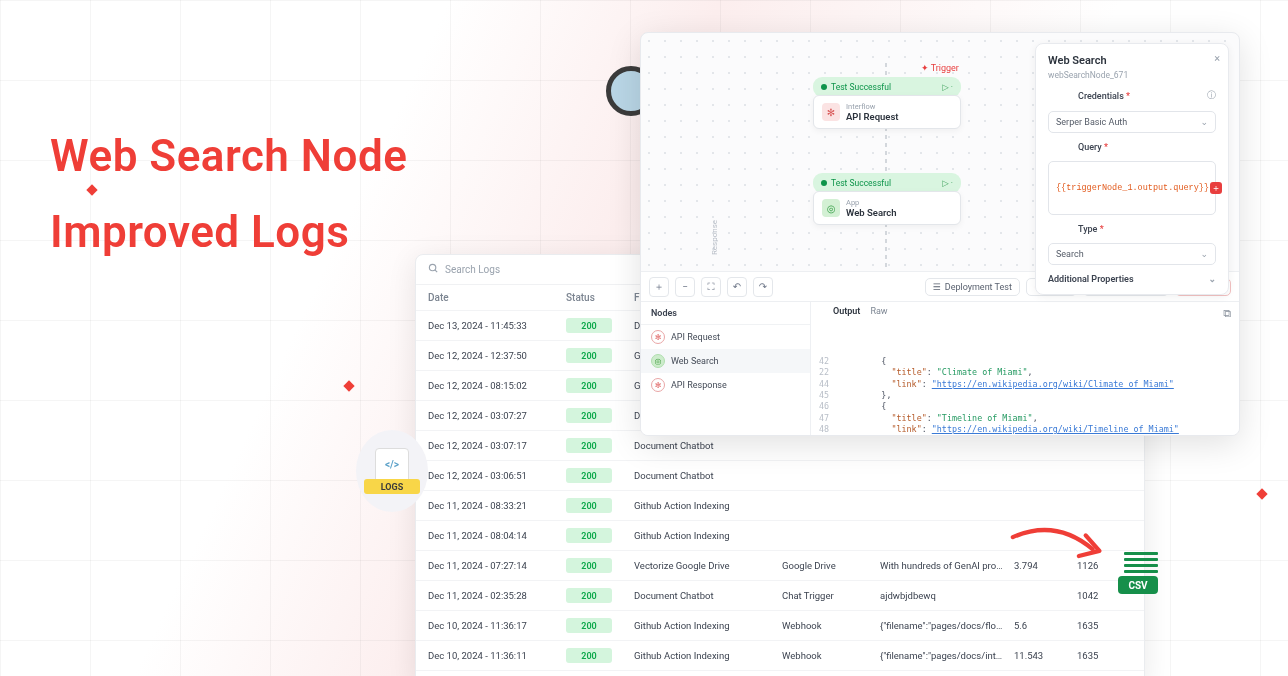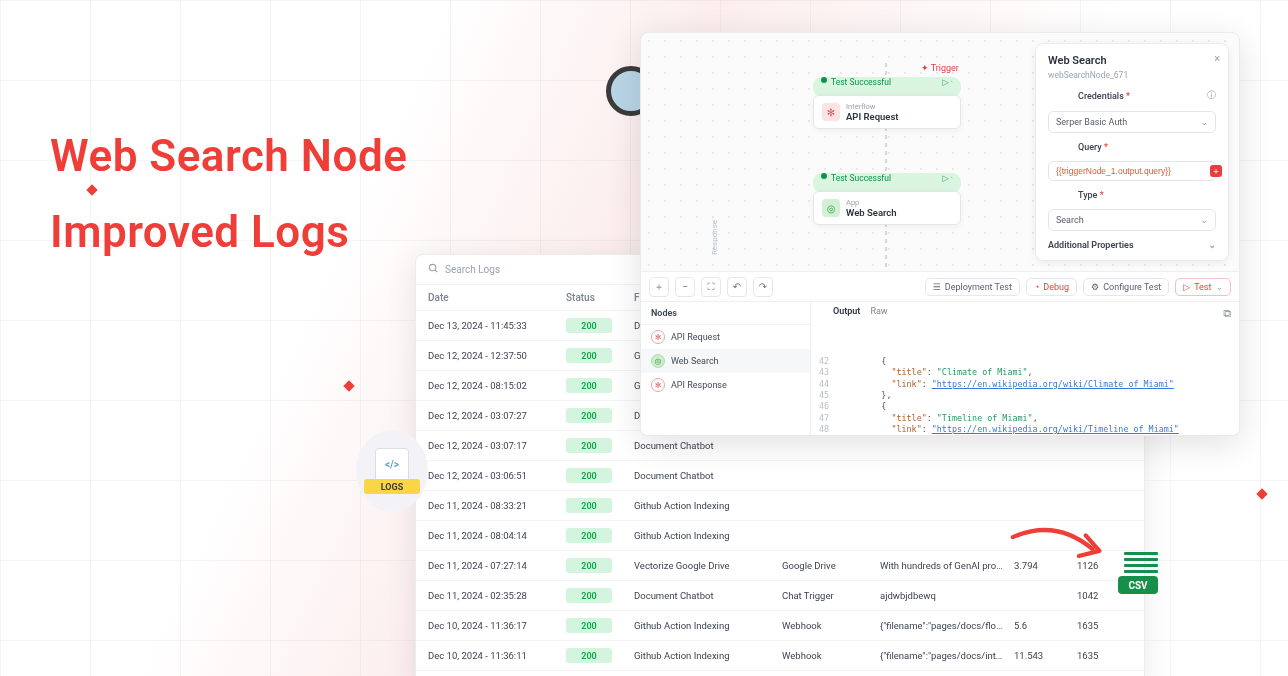--- a/index.html
+++ b/index.html
@@ -51,38 +51,38 @@
   position:absolute; left:640px; top:32px; width:600px; height:404px;
   background:#fbfbfc; border:1px solid #e8eaee; border-radius:8px;
   box-shadow: 0 8px 34px rgba(0,0,0,0.12);
   display:flex; flex-direction:column; overflow:hidden;
 }
 .canvas-main { flex:0 0 268px; position:relative; background:
   radial-gradient(circle, #e3e6ea 1px, transparent 1px) 0 0 / 16px 16px;
 }
 .flow-line { position:absolute; left:244px; top:30px; width:2px; height:220px; background:repeating-linear-gradient(to bottom, #d3d7dc 0 4px, transparent 4px 8px); }
 .trigger-label { position:absolute; left:50%; transform:translateX(-50%); top:30px; font-size:9px; color:#e83e3e; }
-.test-ok { position:absolute; left:172px; width:148px; height:20px; background:#d9f5e0; border-radius:9px; display:flex; align-items:flex-start; gap:4px; padding:0 8px; font-size:8.5px; color:#0d944a; }
+.test-ok { position:absolute; left:172px; width:148px; height:20px; background:#d9f5e0; border-radius:9px; display:flex; align-items:center; gap:4px; padding:0 8px; font-size:8.5px; color:#0d944a; }
 .test-ok .dot { width:6px;height:6px;background:#0d944a;border-radius:50%; }
 .node-card { position:absolute; left:172px; width:148px; background:#fff; border:1px solid #e3e6ea; border-radius:6px; padding:6px 8px; display:flex; align-items:center; gap:6px; box-shadow:0 2px 6px rgba(0,0,0,0.05); }
 .node-card .icon { width:18px;height:18px;border-radius:4px;display:flex;align-items:center;justify-content:center;font-size:10px; }
 .node-card .meta .sub { font-size:7.5px; color:#9aa3ae; }
 .node-card .meta .name { font-size:9.5px; font-weight:600; color:#2c333d; }
 .plus-circle { position:absolute; left:235px; top:248px; width:20px; height:20px; border:1px solid #dce0e5; border-radius:50%; background:#fff; display:flex; align-items:center; justify-content:center; color:#8a929d; font-size:12px; }
 .resp-lab { position:absolute; left:56px; top:200px; transform:rotate(-90deg); font-size:8px; color:#b8bec7; }
 
 
 .props { position:absolute; right:10px; top:10px; width:194px; background:#fff; border:1px solid #e8eaee; border-radius:8px; padding:10px 12px; box-shadow:0 2px 8px rgba(0,0,0,0.06); display:flex; flex-direction:column; gap:9px; }
 .props .title { font-size:11px; font-weight:600; color:#2c333d; }
 .props .sub { font-size:8.5px; color:#9aa3ae; margin-top:-6px; }
 .props .close { position:absolute; right:8px; top:8px; color:#99a2ad; }
 .props .lbl { font-size:9px; color:#3c4350; font-weight:500;padding-left:30px; }
 .props .req::after { content:" *"; color:#e83e3e; }
 .props .field { border:1px solid #e2e5ea; border-radius:5px; padding:5px 7px; font-size:9px; color:#555c68; display:flex; align-items:center; justify-content:space-between; }
-.props .expr { border:1px solid #e2e5ea; border-radius:5px; padding:4px 7px; font-size:8.5px; color:#e25b1e; font-family:Liberation Sans, sans-serif; position:relative; }
+.props .expr { border:1px solid #e2e5ea; border-radius:5px; padding:21px 7px; font-size:8.5px; color:#e25b1e; font-family:Liberation Mono, monospace; position:relative; }
 .props .expr .plus { position:absolute; right:-7px; top:50%; transform:translateY(-50%); width:12px;height:12px;background:#e83e3e;border-radius:3px;color:#fff;display:flex;align-items:center;justify-content:center;font-size:9px; }
 .props .addl { font-size:9px; font-weight:600; display:flex; justify-content:space-between; color:#3c4350; }
 
 
 .canvas-toolbar { position:absolute; left:0; right:0; bottom:0; height:30px; border-top:1px solid #edeff2; background:#fff; display:flex; align-items:center; padding:0 8px; gap:6px; }
 .canvas-toolbar .ico { width:20px; height:20px; border:1px solid #e4e7eb; border-radius:4px; display:flex; align-items:center; justify-content:center; color:#70798a; font-size:10px; }
 .canvas-toolbar .btn { border:1px solid #e4e7eb; border-radius:5px; padding:3px 7px; font-size:9px; color:#5a6270; display:flex; align-items:center; gap:4px; }
 .canvas-toolbar .btn.debug { color:#e83e3e; }
 .canvas-toolbar .btn.test { border-color:#f2c1c1; color:#e83e3e; }
 
@@ -372,21 +372,21 @@
           </div>
         </div>
     </div>
     <div class="out-code">
       <div class="tabs">
         <span class="act">Output</span>
         <span>Raw</span>
       </div>
       <span class="copy">⧉</span>
       <pre id="code-pre"><span class="ln">42</span>        {
-<span class="ln">43</span>          <span class="k-key">"title"</span>: <span class="k-str">"Climate of Miami"</span>,
+<span class="ln">22</span>          <span class="k-key">"title"</span>: <span class="k-str">"Climate of Miami"</span>,
 <span class="ln">44</span>          <span class="k-key">"link"</span>: <span class="k-url">"https://en.wikipedia.org/wiki/Climate_of_Miami"</span>
 <span class="ln">45</span>        },
 <span class="ln">46</span>        {
 <span class="ln">47</span>          <span class="k-key">"title"</span>: <span class="k-str">"Timeline of Miami"</span>,
 <span class="ln">48</span>          <span class="k-key">"link"</span>: <span class="k-url">"https://en.wikipedia.org/wiki/Timeline_of_Miami"</span>
 <span class="ln">49</span>        },
 <span class="ln">50</span>      ],
 <span class="ln">51</span>      <span class="k-key">"position"</span>: 1
     },
     {

